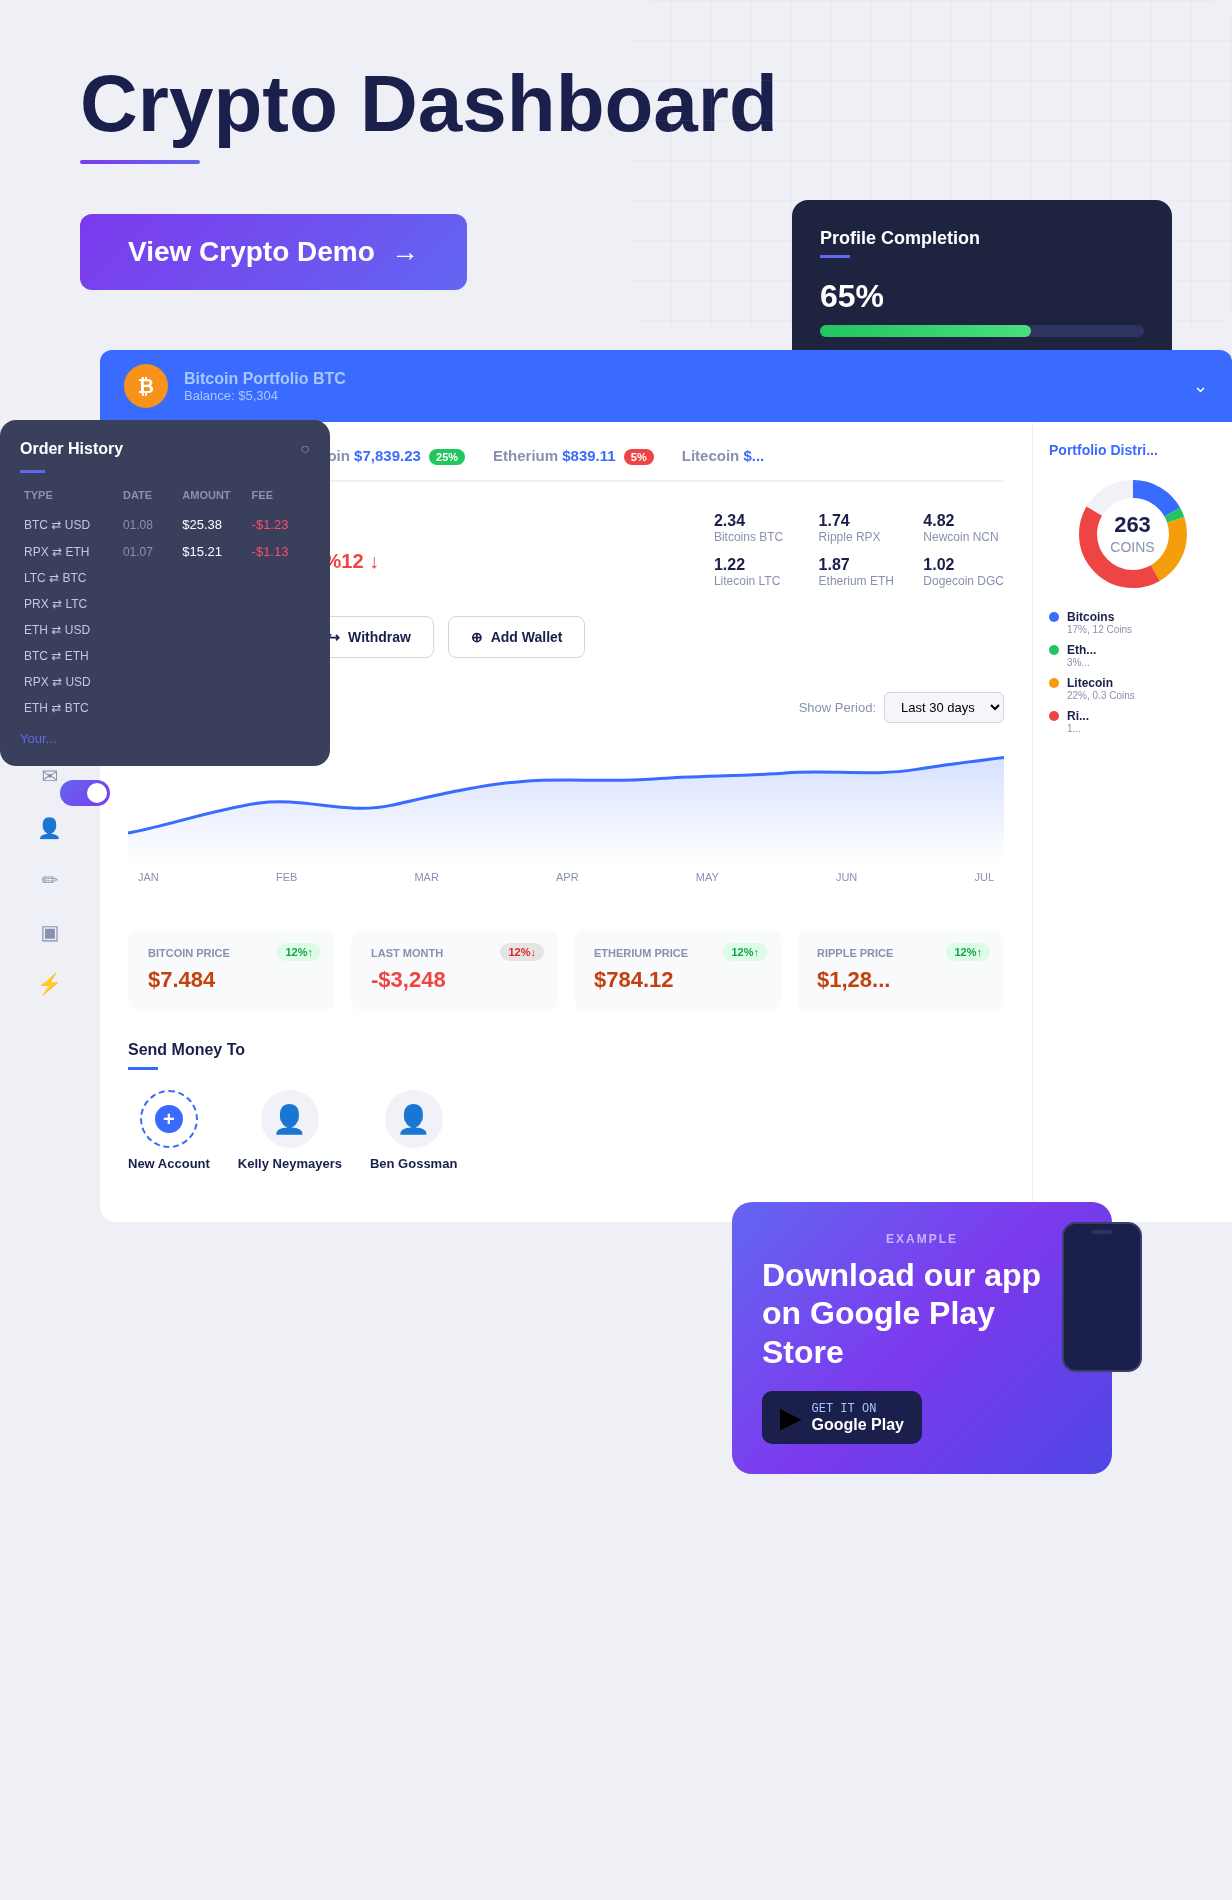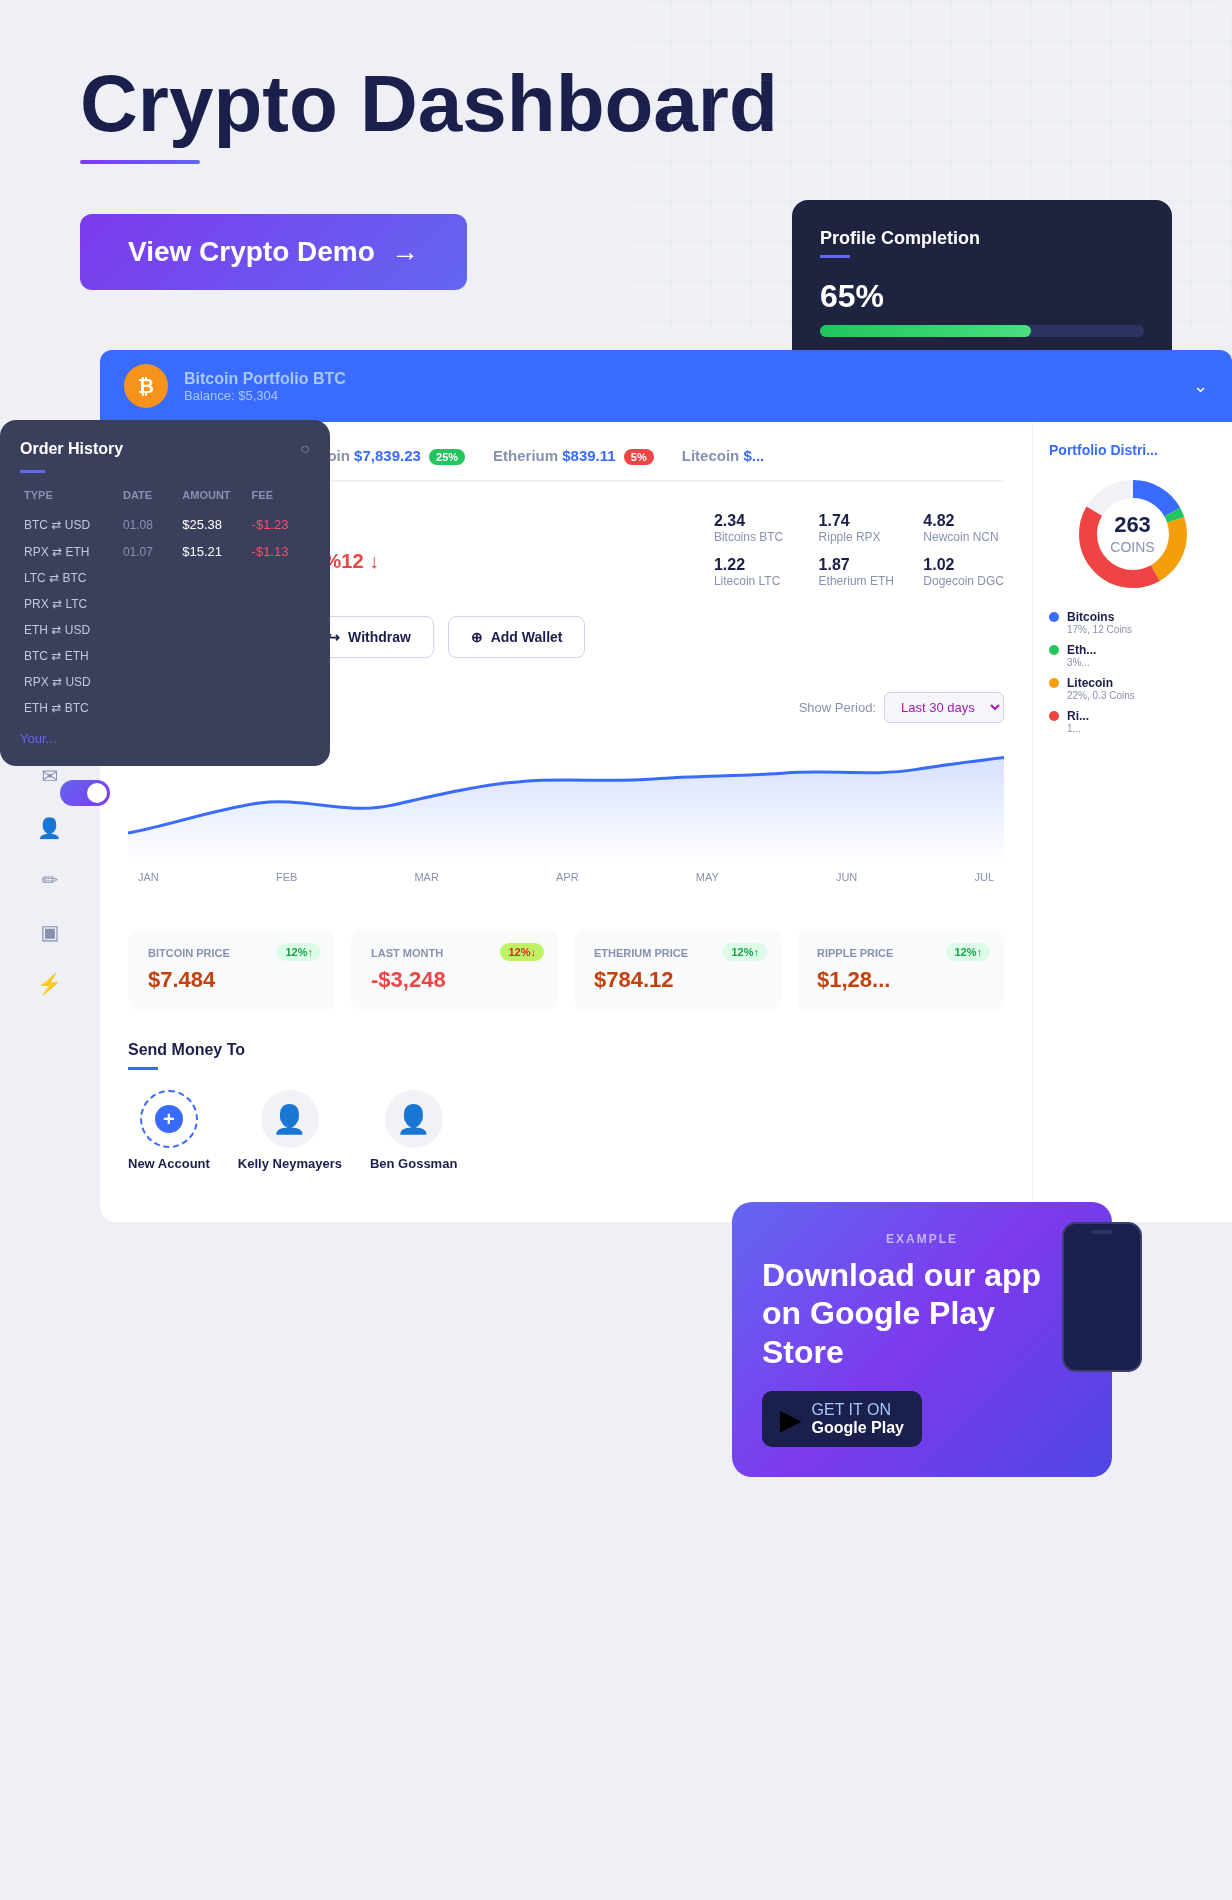--- a/index.html
+++ b/index.html
@@ -460,21 +460,21 @@
     .history-period-label {
       font-size: 13px;
       color: #8892b0;
     }
     .history-period-select {
       background: #f5f6fa;
       border: 1px solid #d0d5e8;
       border-radius: 6px;
       padding: 6px 12px;
       font-size: 13px;
-      color: #a21caf;
+      color: #000000;
       cursor: pointer;
     }
 
     
     .chart-area {
       width: 100%;
       height: 140px;
       position: relative;
     }
     .chart-line-svg {
@@ -515,21 +515,21 @@
       color: #16a34a;
       font-size: 11px;
       font-weight: 700;
       padding: 3px 8px;
       border-radius: 10px;
     }
     .price-card-badge-down {
       position: absolute;
       top: 14px;
       right: 14px;
-      background: #bef264;
+      background: #e5e5e5;
       color: #dc2626;
       font-size: 11px;
       font-weight: 700;
       padding: 3px 8px;
       border-radius: 10px;
     }
     .price-card-label {
       font-size: 11px;
       color: #8892b0;
       font-weight: 600;
@@ -705,23 +705,24 @@
       gap: 10px;
       background: #1a1f4b;
       border-radius: 10px;
       padding: 10px 18px;
       cursor: pointer;
     }
     .gplay-icon {
       font-size: 28px;
     }
     .gplay-text-sm {
-      font-size: 16px;
+      font-size: 12px;
       color: #a8c7ff;
       text-transform: uppercase;
+      font-family: Liberation Mono, monospace;
     }
     .gplay-text-lg {
       font-size: 16px;
       font-weight: 700;
       color: #fff;
     }
 
     
     .phone-mockup {
       position: absolute;

